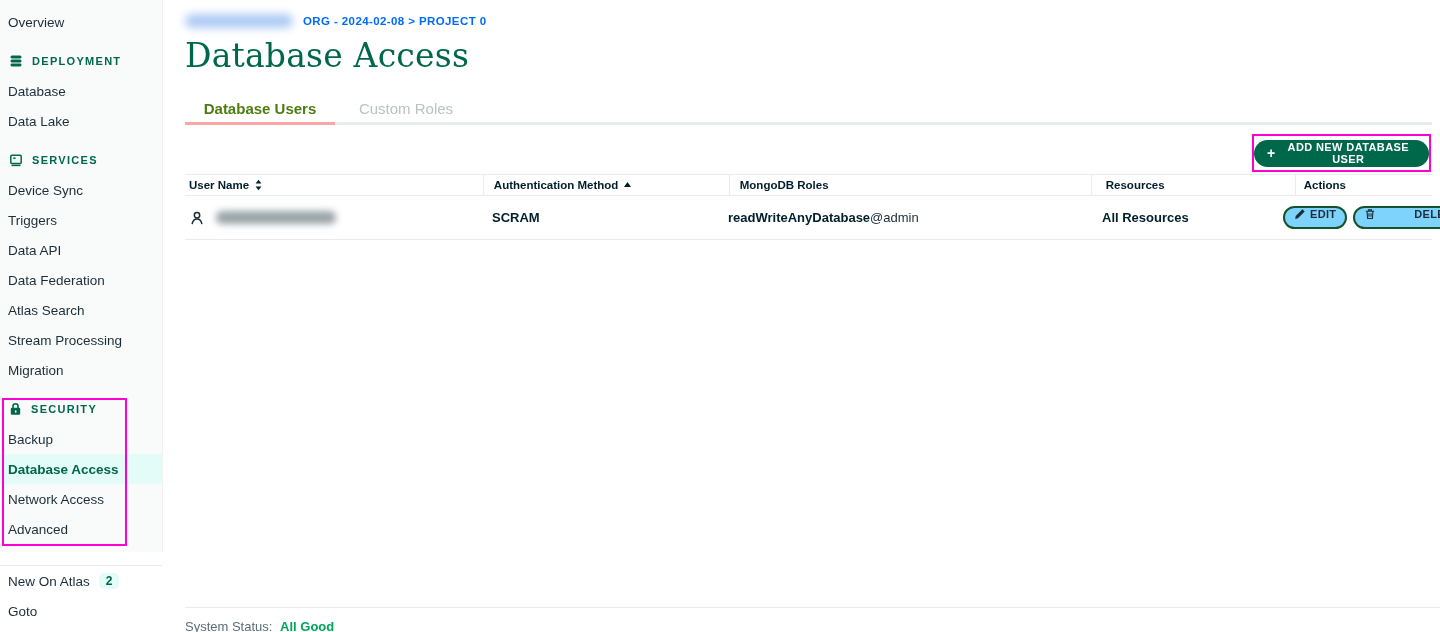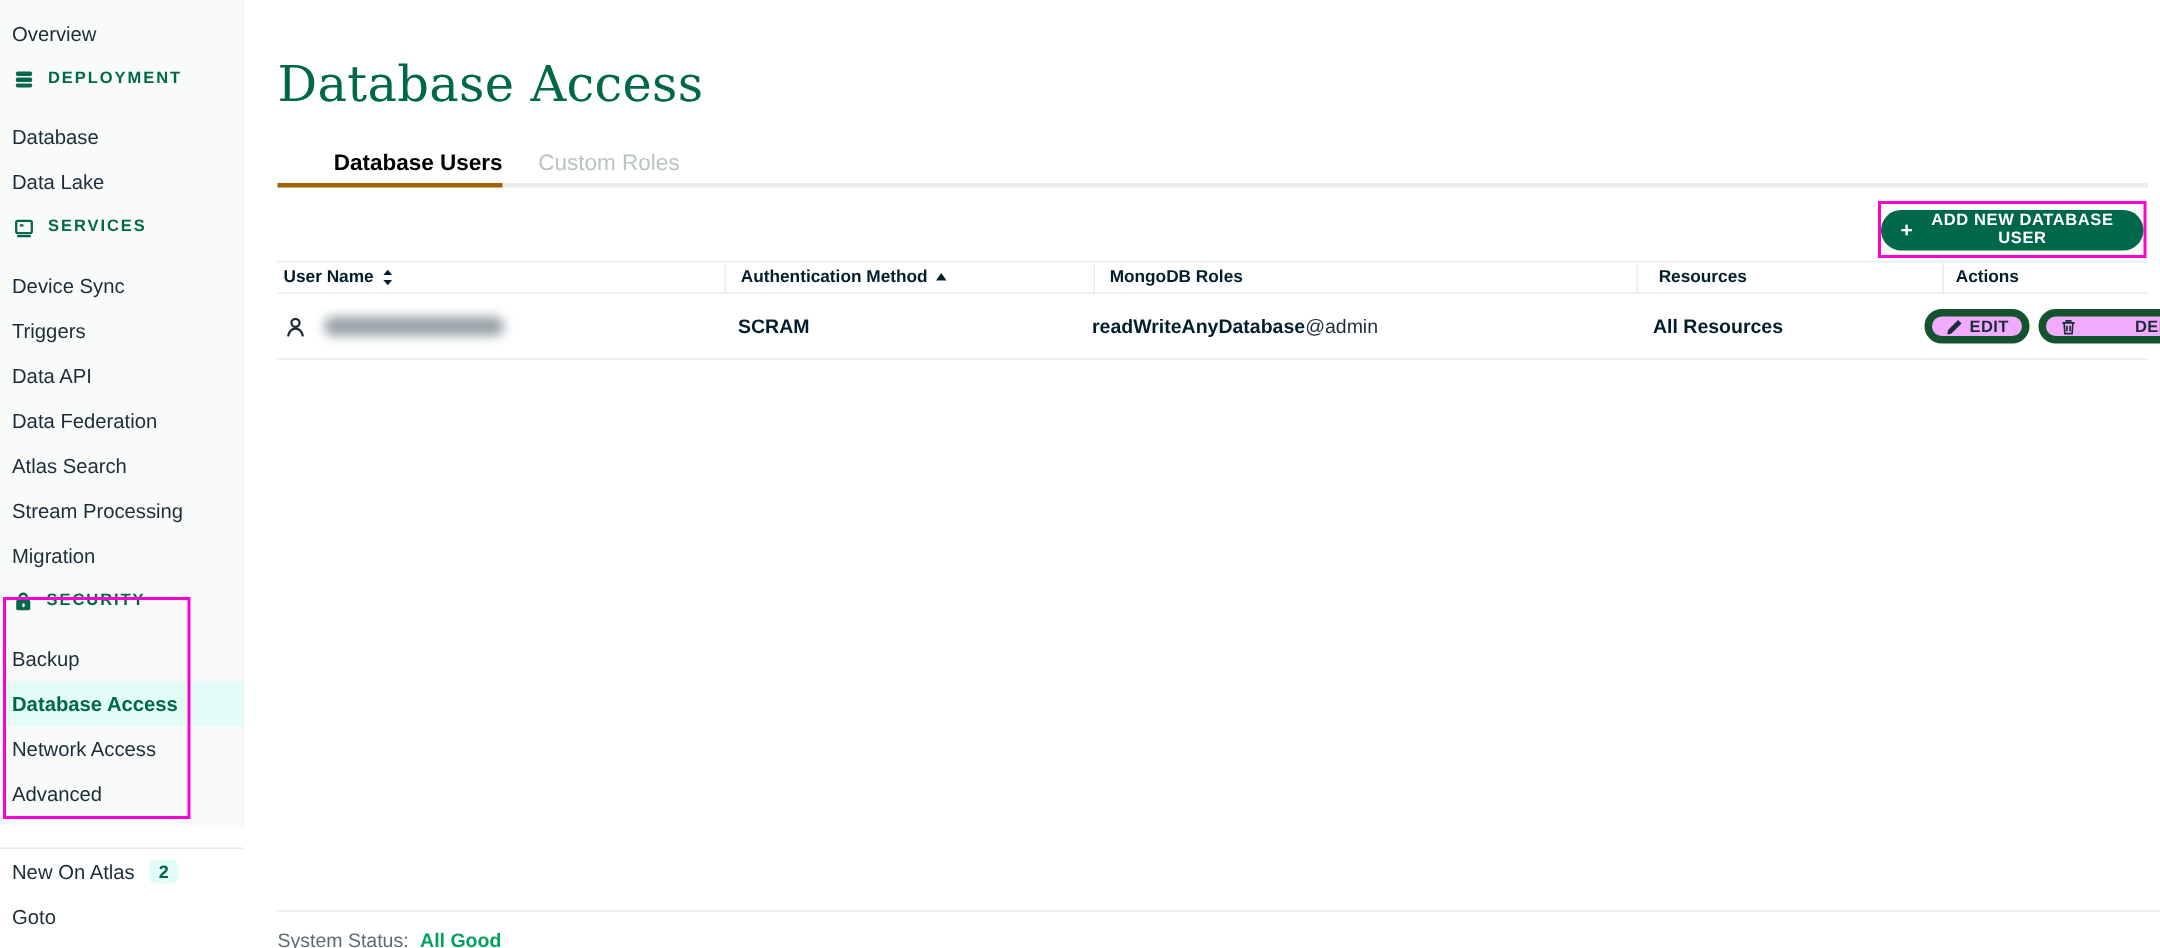--- a/index.html
+++ b/index.html
@@ -6,40 +6,40 @@
   html,body { width:1440px; height:632px; overflow:hidden; background:#fff;
     font-family:"Liberation Sans","DejaVu Sans",sans-serif; color:#1C2D38; }
   .app { display:flex; width:1440px; height:632px; }
 
   
   .sidebar { position:relative; width:163px; height:552px; background:#F9FBFA;
     border-right:1px solid #EEF2F0; padding-top:7px; flex:0 0 163px; }
   .side-item { height:30px; display:flex; align-items:center; padding:0 8px;
     font-size:13.5px; color:#1C2D38; cursor:pointer; white-space:nowrap; position:relative; z-index:2; }
   .side-item.active { background:#E3FCF7; color:#00684A; font-weight:700; }
-  .side-header { height:30px; margin-top:9px; display:flex; align-items:flex-start; gap:9px;
+  .side-header { height:30px; margin-top:9px; display:flex; align-items:center; gap:9px;
     padding:0 9px; font-size:11px; font-weight:700; letter-spacing:1.3px; color:#00684A;
     position:relative; z-index:2; }
   .side-divider { margin-top:21px; border-top:1px solid #E5EAE8; }
   .badge { display:inline-block; margin-left:9px; background:#E3FCF7; color:#00684A;
     font-size:12px; font-weight:700; padding:1px 7px; border-radius:5px; }
   .security-box { position:absolute; left:2px; top:398px; width:125px; height:148px;
     border:2.5px solid #FF00D0; z-index:3; pointer-events:none; }
 
   
   .main { position:relative; width:1277px; height:632px; background:#fff; }
   .breadcrumb-row { position:absolute; top:14px; left:22px; display:flex; align-items:center; gap:10px; }
   .org-blur { width:108px; height:14px; border-radius:7px; background:#AECBF5; filter:blur(4px); }
   .breadcrumb-text { font-size:11.5px; font-weight:700; color:#016BF8; letter-spacing:0.4px; cursor:pointer; }
   .page-title { position:absolute; top:36px; left:22px; font-family:"DejaVu Serif","Liberation Serif",serif;
     font-weight:500; font-size:33px; color:#00684A; letter-spacing:0.2px; }
 
   .tabs { position:absolute; top:98px; left:22px; width:1247px; display:flex; border-bottom:3px solid #E8EDEB; }
   .tab { height:27px; line-height:22px; text-align:center; font-size:15px; cursor:pointer; margin-bottom:-3px; }
-  .tab.active { width:150px; color:#000000; font-weight:700; border-bottom:3px solid #a16207;text-align:right; }
+  .tab.active { width:150px; color:#4d7c0f; font-weight:700; border-bottom:3px solid #fca5a5; }
   .tab.inactive { width:142px; color:#B8C4C2; font-weight:400; }
 
   .add-annotation { position:absolute; top:134px; left:1089px; width:179px; height:38px;
     border:2.5px solid #FF00D0; display:flex; align-items:center; justify-content:center; }
   .add-btn { background:#00684A; color:#fff; border:none; border-radius:14px; height:27px;
     padding:0 13px; font-size:11px; font-weight:700; letter-spacing:0.4px; display:flex;
     align-items:center; gap:5px; cursor:pointer; font-family:inherit; }
   .plus { font-size:14px; font-weight:700; margin-top:-1px; }
 
   .table { position:absolute; top:174px; left:22px; width:1247px; }
@@ -51,21 +51,21 @@
   .c3{width:370px; padding-left:10px;} .c4{width:187px; padding-left:14px;}
   .c5{width:157px; padding-left:8px;}
   .sort-ic { margin-left:5px; display:inline-flex; }
   .trow { display:flex; height:44px; border-bottom:1px solid #E8EDEB; align-items:center;
     font-size:13px; color:#001E2B; }
   .td { display:flex; align-items:center; height:100%; }
   .user-cell { gap:11px; }
   .name-blur { width:120px; height:13px; border-radius:6px; background:#99A3A8; filter:blur(3.5px); }
   .bold { font-weight:700; }
   .role-scope { font-weight:400; color:#1C2D38; }
-  .act-btn { display:flex; align-items:flex-end; gap:4px; background:#f0abfc; border:5px solid #14532d;
+  .act-btn { display:flex; align-items:flex-start; gap:4px; background:#7dd3fc; border:2px solid #14532d;
     border-radius:12px; height:23px; padding:0 9px; font-size:11px; font-weight:700; color:#1C2D38;
     letter-spacing:0.3px; cursor:pointer; font-family:inherit; }
   .act-btn + .act-btn { margin-left:6px;gap:38px; }
 
   .bottom-divider { position:absolute; top:607px; left:22px; right:0; border-top:1px solid #E8EDEB; }
   .status { position:absolute; top:619px; left:22px; font-size:13px; color:#5C6C75; }
   .status .good { color:#00A35C; font-weight:600; margin-left:4px; cursor:pointer; }
   svg { display:block; }
 </style>
 </head>
@@ -129,20 +129,24 @@
     <div class="side-divider"></div>
     <div class="side-item">
       <span>New On Atlas</span>
       <span class="badge">2</span>
     </div>
     <div class="side-item">Goto</div>
   </nav>
 
   <main class="main">
 
+    <div class="breadcrumb-row">
+      <span class="org-blur"></span>
+      <span class="breadcrumb-text">ORG - 2024-02-08 &gt; PROJECT 0</span>
+    </div>
 
     <h1 class="page-title">Database Access</h1>
 
     <div class="tabs">
       <div class="tab active">Database Users</div>
       <div class="tab inactive">Custom Roles</div>
     </div>
 
     <div class="add-annotation">
       <button class="add-btn">

